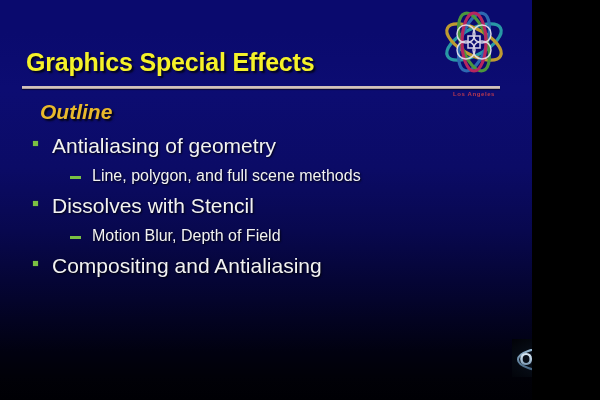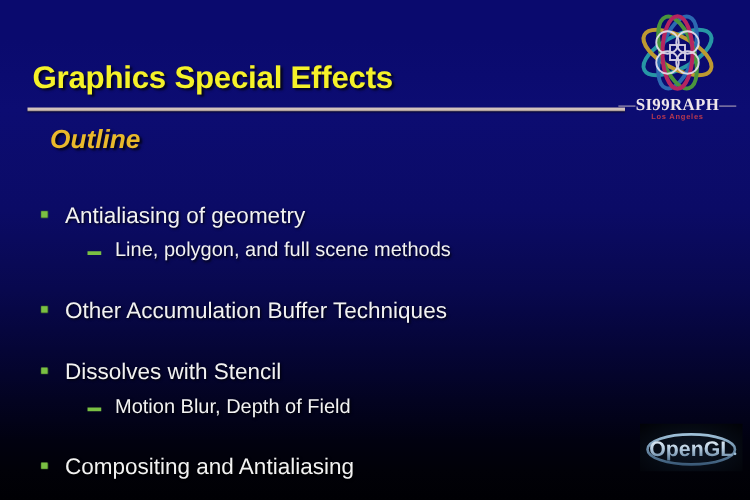--- a/index.html
+++ b/index.html
@@ -6,21 +6,21 @@
     margin: 0;
     padding: 0;
     background: #000;
   }
   body {
     font-family: "Liberation Sans", sans-serif;
   }
 
   #slide {
     position: relative;
-    width: 600px;
+    width: 532px;
     height: 400px;
     overflow: hidden;
     background: linear-gradient(to bottom,
         #0a0a6e 0%,
         #0a0a6e 8%,
         #0c0c72 22%,
         #0b0b66 42%,
         #08084e 58%,
         #050536 70%,
         #030321 80%,
@@ -74,24 +74,23 @@
   }
 
   .bullet-row {
     position: relative;
     display: block;
     white-space: nowrap;
   }
   .bullet-row.level1 {
     padding-left: 22px;
     margin-bottom: 9px;
-    font-size: 18px;
+    font-size: 21px;
     color: #f2f2f2;
     text-shadow: 1px 1px 2px rgba(0,0,0,0.85);
-    margin-top: 28px;
   }
   .bullet-row.level2 {
     padding-left: 62px;
     margin-bottom: 9px;
     font-size: 16px;
     color: #f2f2f2;
     text-shadow: 1px 1px 2px rgba(0,0,0,0.85);
   }
 
   .marker-dot {
@@ -192,24 +191,20 @@
     <div class="bullet-row level1">
       <span class="marker-dot"></span>
       <span class="bullet-text">Antialiasing of geometry</span>
     </div>
 
     <div class="bullet-row level2">
       <span class="marker-dash"></span>
       <span class="bullet-text">Line, polygon, and full scene methods</span>
     </div>
 
-    <div class="bullet-row level1">
-      <span class="marker-dot"></span>
-      <span class="bullet-text">Other Accumulation Buffer Techniques</span>
-    </div>
 
     <div class="bullet-row level1">
       <span class="marker-dot"></span>
       <span class="bullet-text">Dissolves with Stencil</span>
     </div>
 
     <div class="bullet-row level2">
       <span class="marker-dash"></span>
       <span class="bullet-text">Motion Blur, Depth of Field</span>
     </div>
@@ -231,23 +226,20 @@
         <ellipse cx="48" cy="36" rx="29" ry="12" transform="rotate(90 48 36)" stroke="#c0285f"></ellipse>
       </g>
       <g fill="none" stroke="#e8e3ef" stroke-width="1.5" opacity="0.9">
         <circle cx="40" cy="28" r="9"></circle>
         <circle cx="56" cy="28" r="9"></circle>
         <circle cx="40" cy="44" r="9"></circle>
         <circle cx="56" cy="44" r="9"></circle>
         <rect x="42" y="30" width="12" height="12"></rect>
       </g>
     </svg>
-    <div id="siggraph-wordmark">
-      <span class="dash">—</span><span>SI99RAPH</span><span class="dash">—</span>
-    </div>
     <div id="siggraph-city">Los Angeles</div>
   </div>
 
   <div id="opengl-logo">
     <svg id="opengl-svg" width="82" height="38" viewBox="0 0 82 38">
       <defs>
         <linearGradient id="oglGrad" x1="0" y1="0" x2="0" y2="1">
           <stop offset="0%" stop-color="#eef6fc"></stop>
           <stop offset="45%" stop-color="#b9cfe2"></stop>
           <stop offset="100%" stop-color="#4f7190"></stop>

